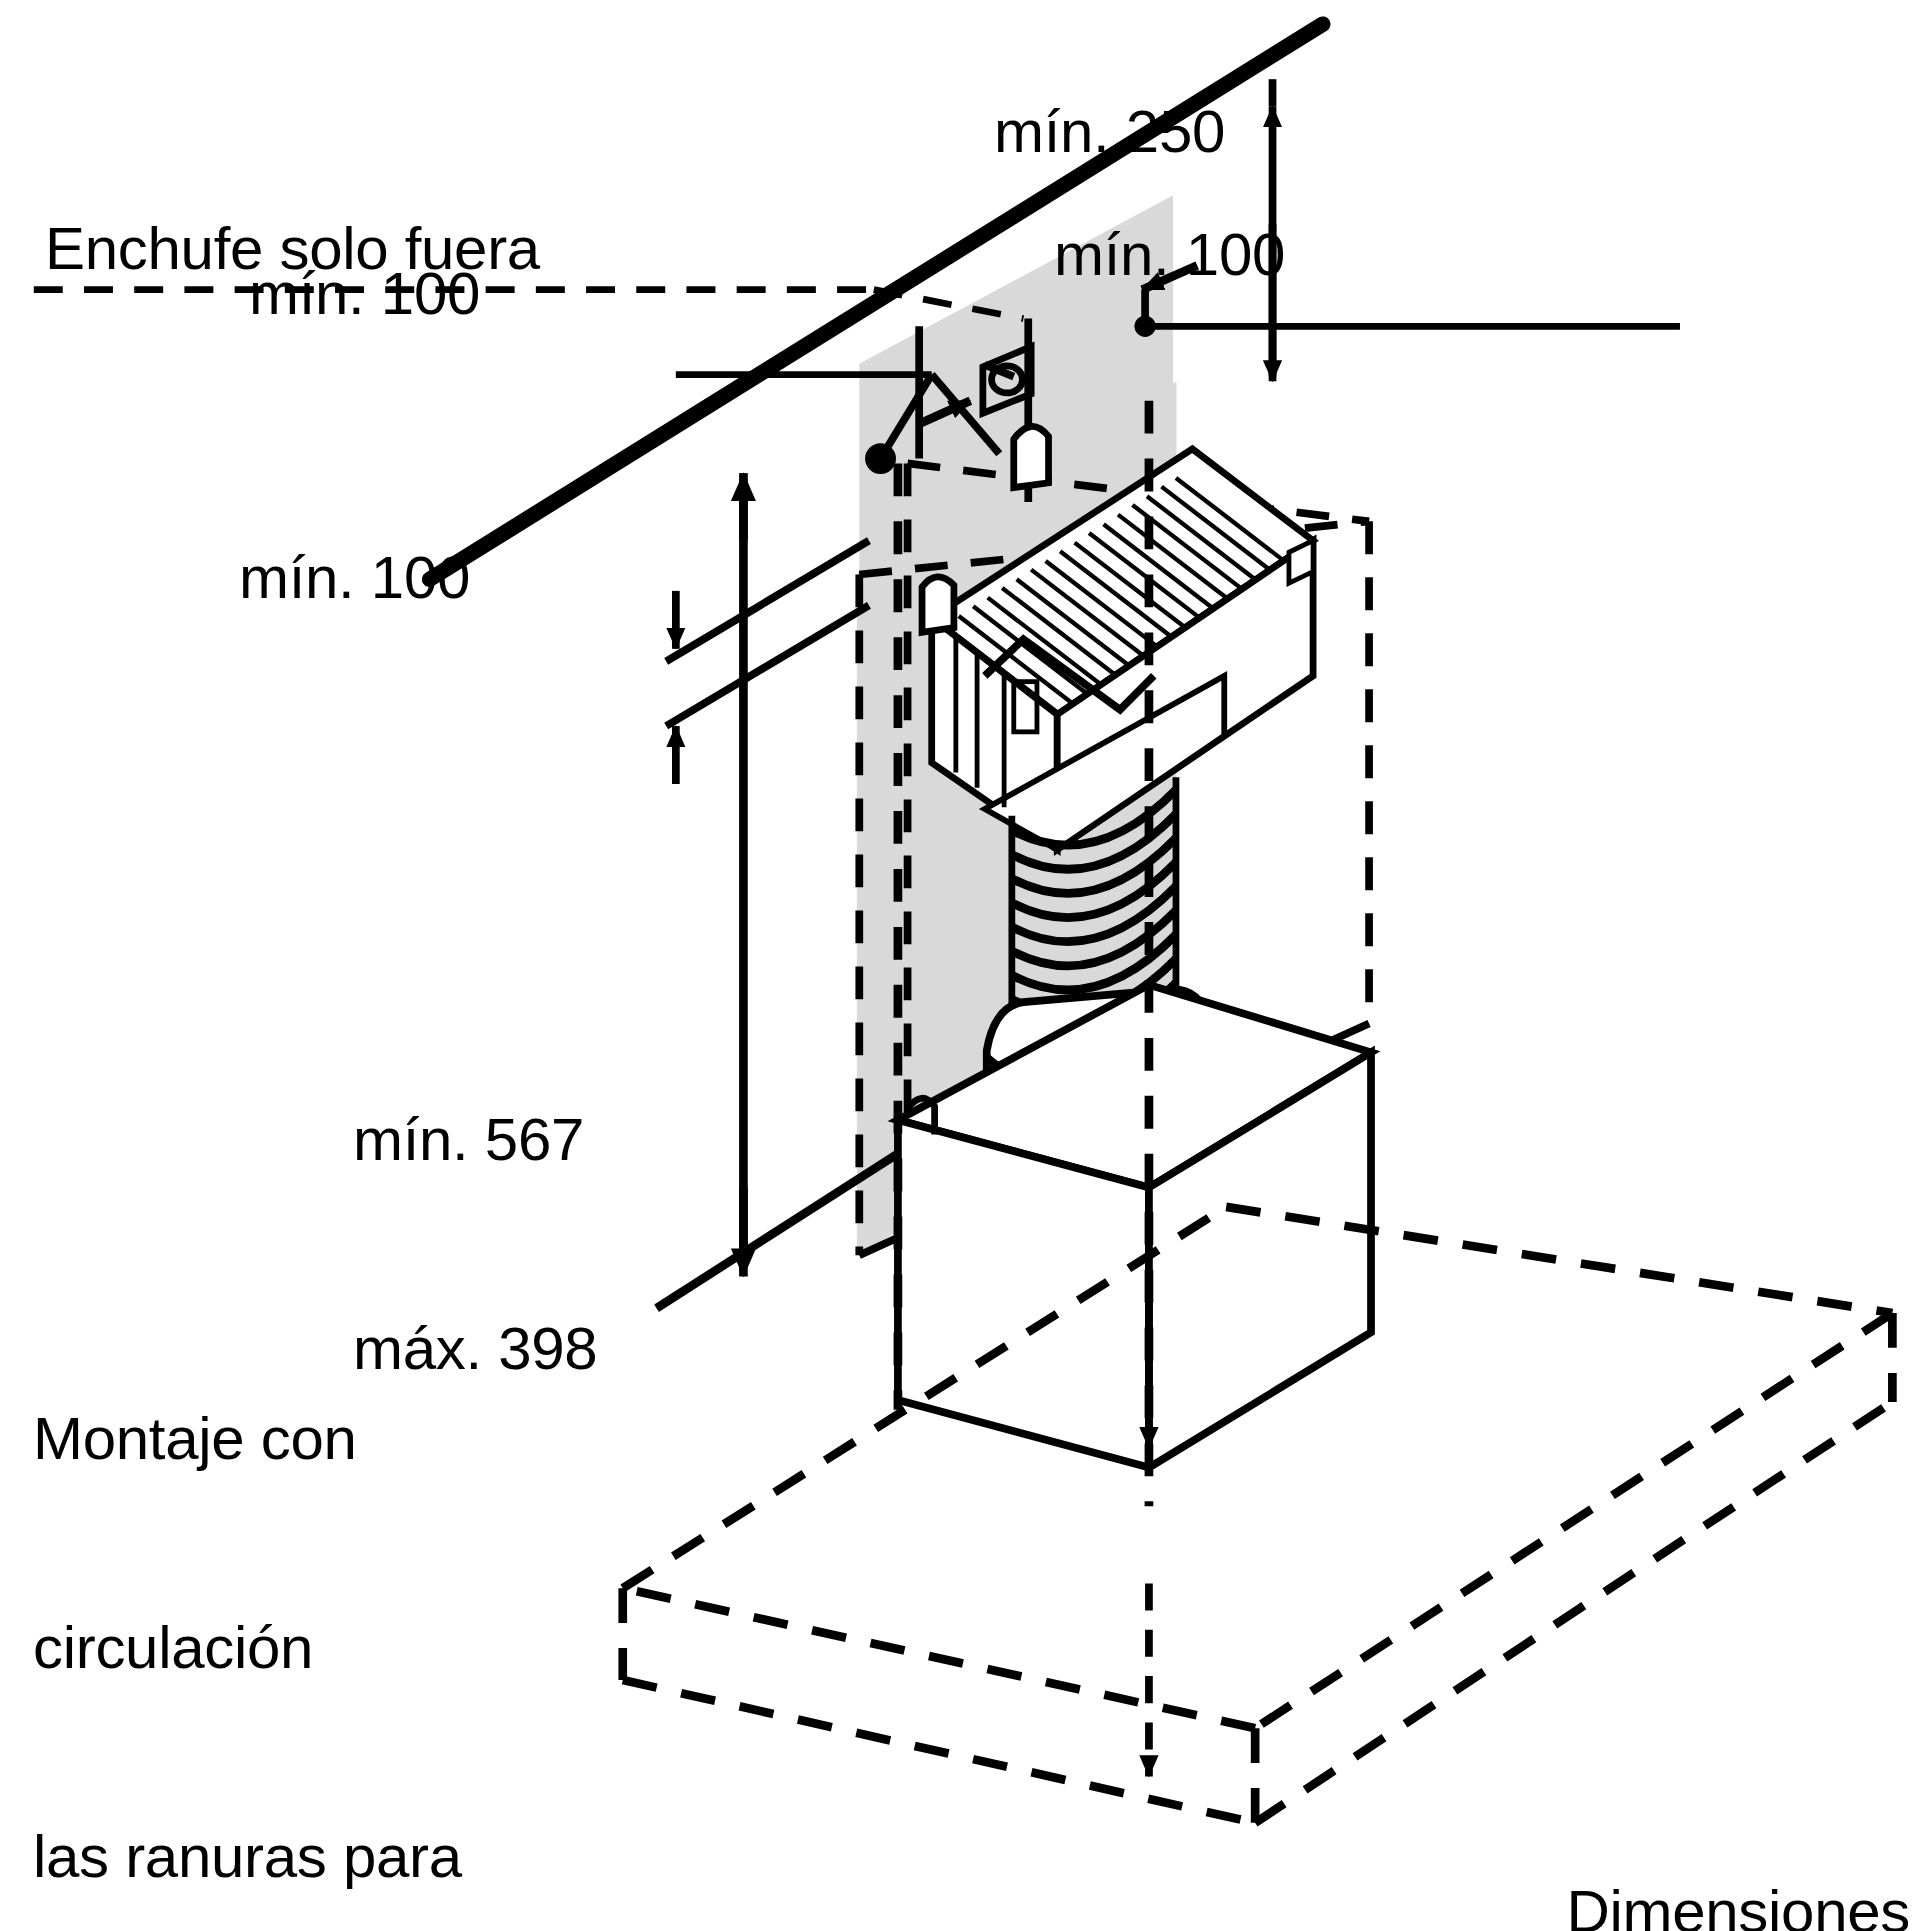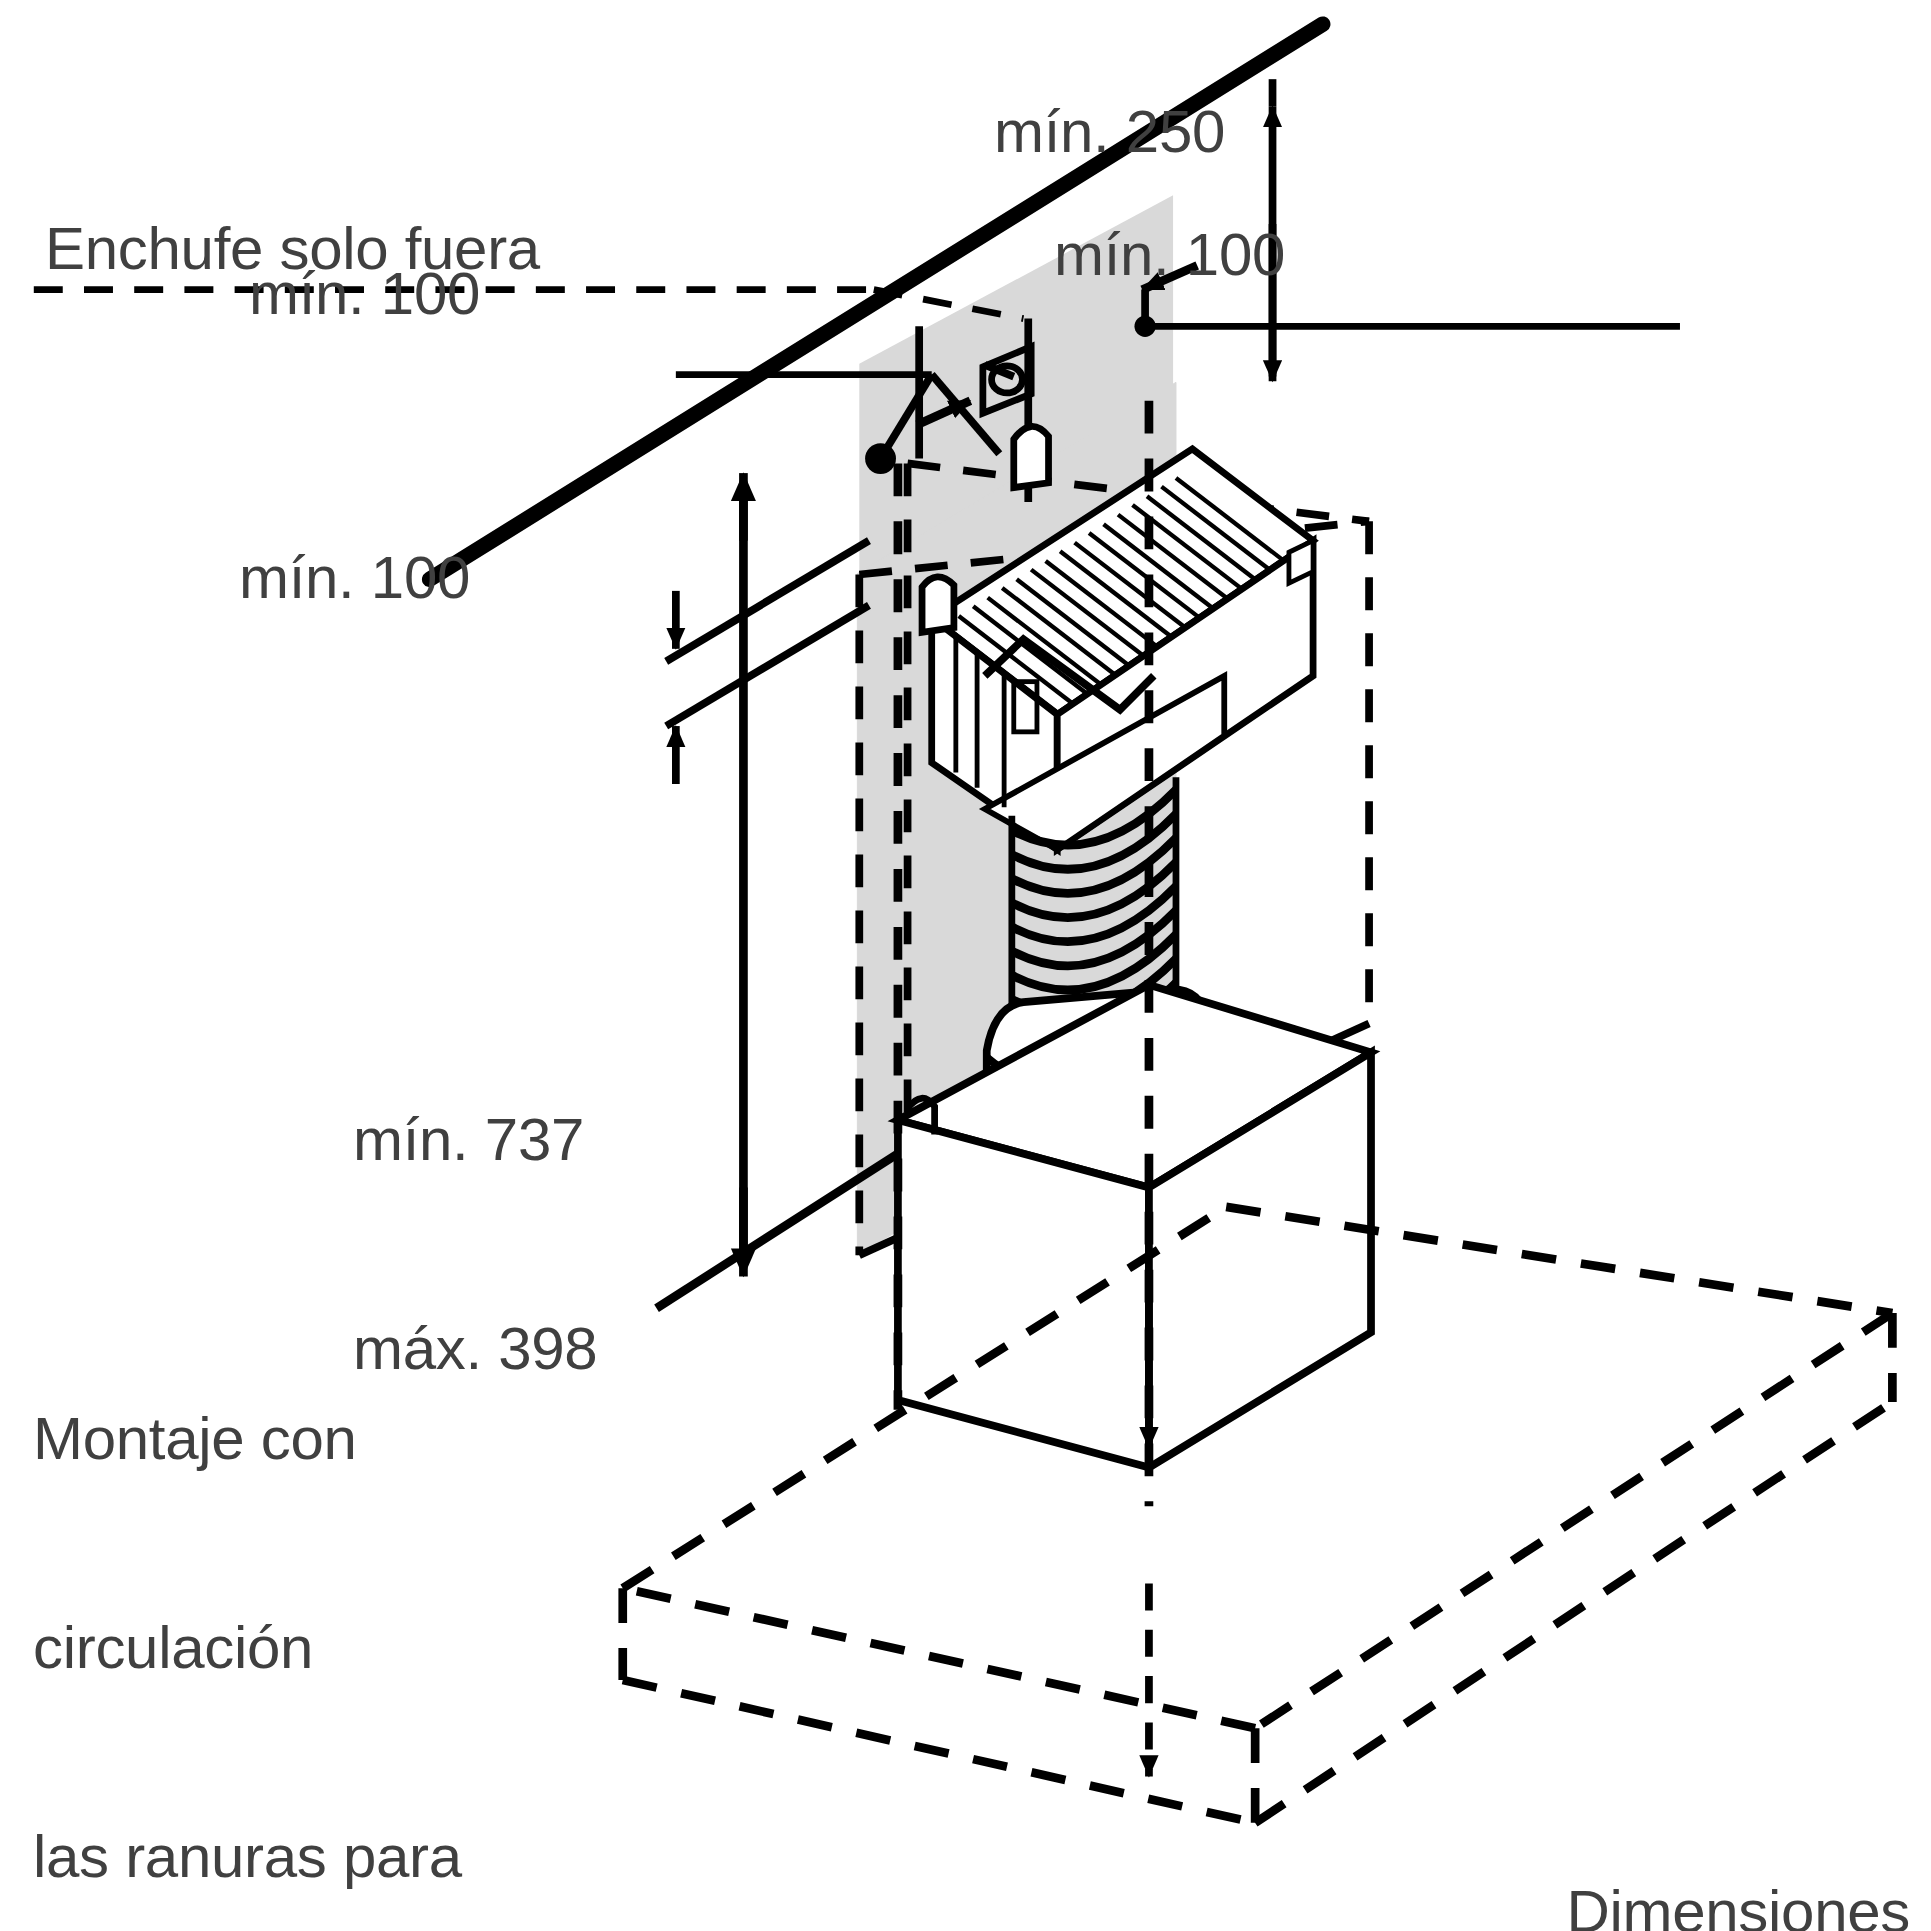--- a/index.html
+++ b/index.html
@@ -18,21 +18,21 @@
   }
   #art {
     position: absolute;
     left: 0;
     top: 0;
     width: 1931px;
     height: 1931px;
   }
   .lbl {
     position: absolute;
-    color: #404040;
+    color: #000000;
     font-family: "Liberation Sans", sans-serif;
     font-weight: 400;
     white-space: pre;
     line-height: 1.16;
     letter-spacing: -0.3px;
   }
   .lbl-note   { font-size: 60px; }
   .lbl-dim    { font-size: 60px; }
   .lbl-range  { font-size: 60px; }
   .lbl-units  { font-size: 60px; text-align: right; }
@@ -241,21 +241,21 @@
 
   <div class="lbl lbl-dim" style="left:994px; top:97px;">mín. 250</div>
 
   <div class="lbl lbl-dim" style="left:1054px; top:220px;">mín. 100</div>
 
   <div class="lbl lbl-dim" style="left:249px; top:259px;">mín. 100</div>
 
   <div class="lbl lbl-dim" style="left:239px; top:543px;">mín. 100</div>
 
   <div class="lbl lbl-range" style="left:353px; top:966px;">
-    <div>mín. 737</div>
+    <div>mín. 567</div>
     <div>máx. 398</div>
   </div>
 
   <div class="lbl lbl-block" style="left:33px; top:1265px;">
     <div>Montaje con</div>
     <div>circulación</div>
     <div>las ranuras para</div>
     
     
   </div>

